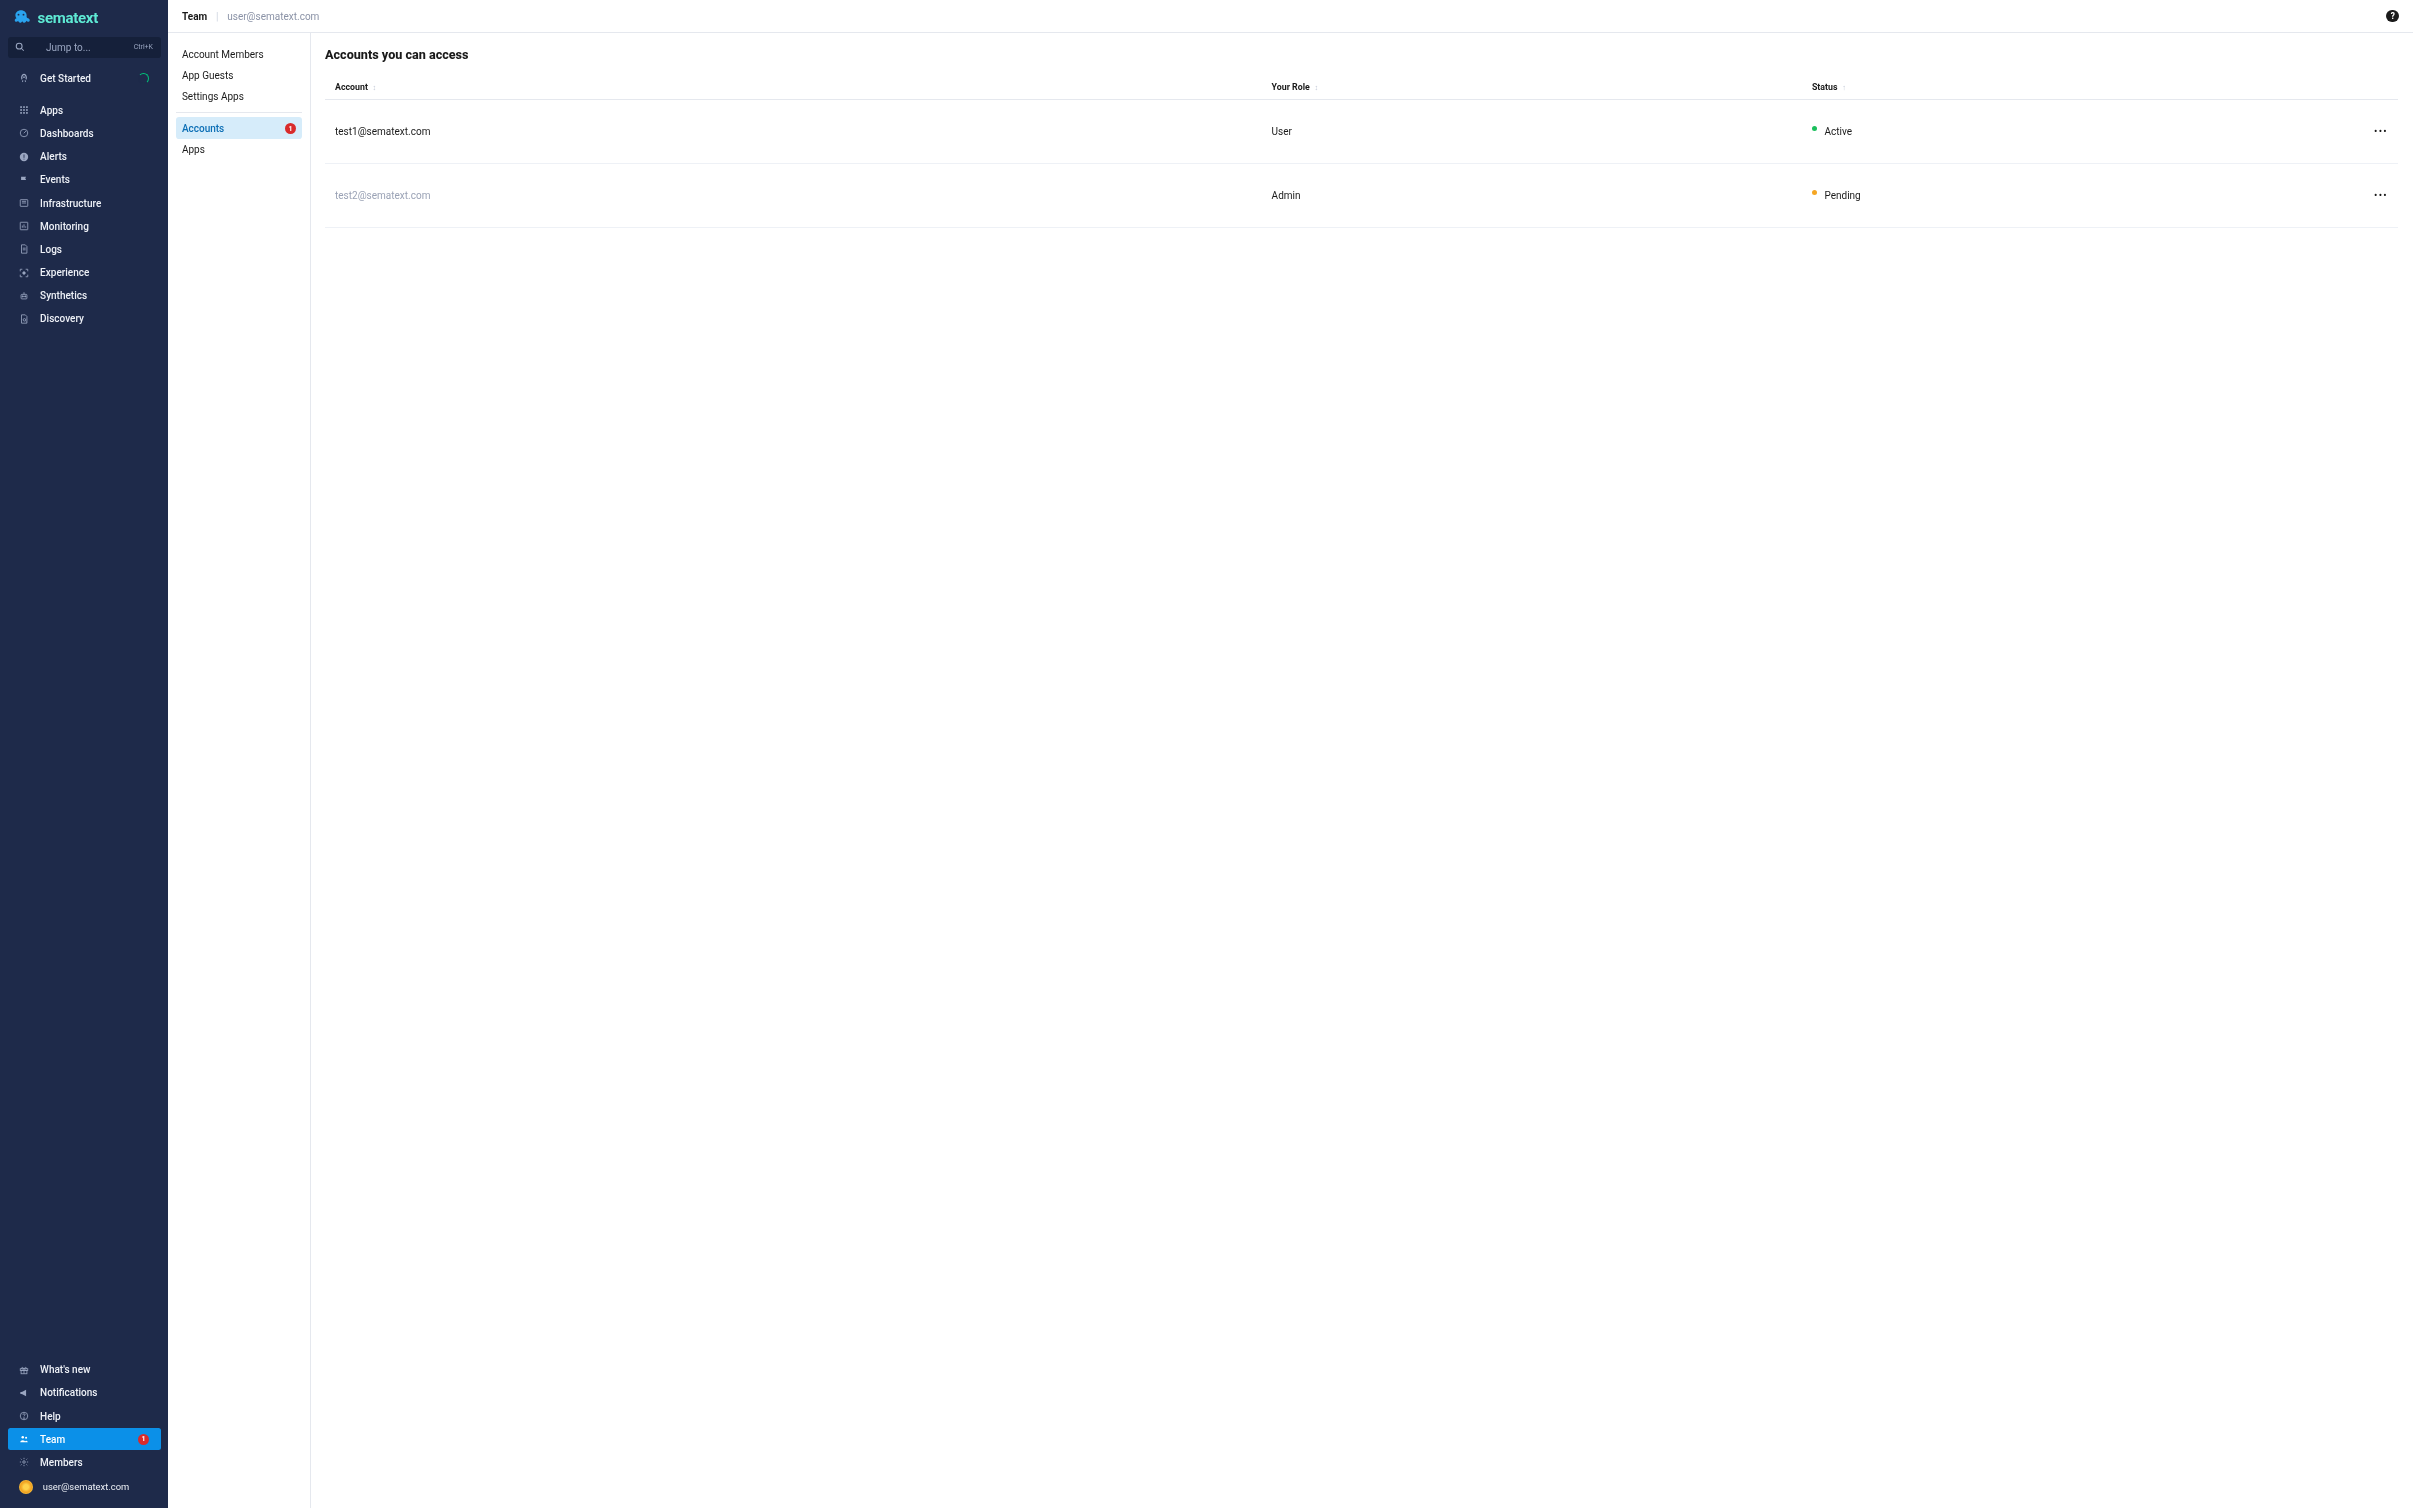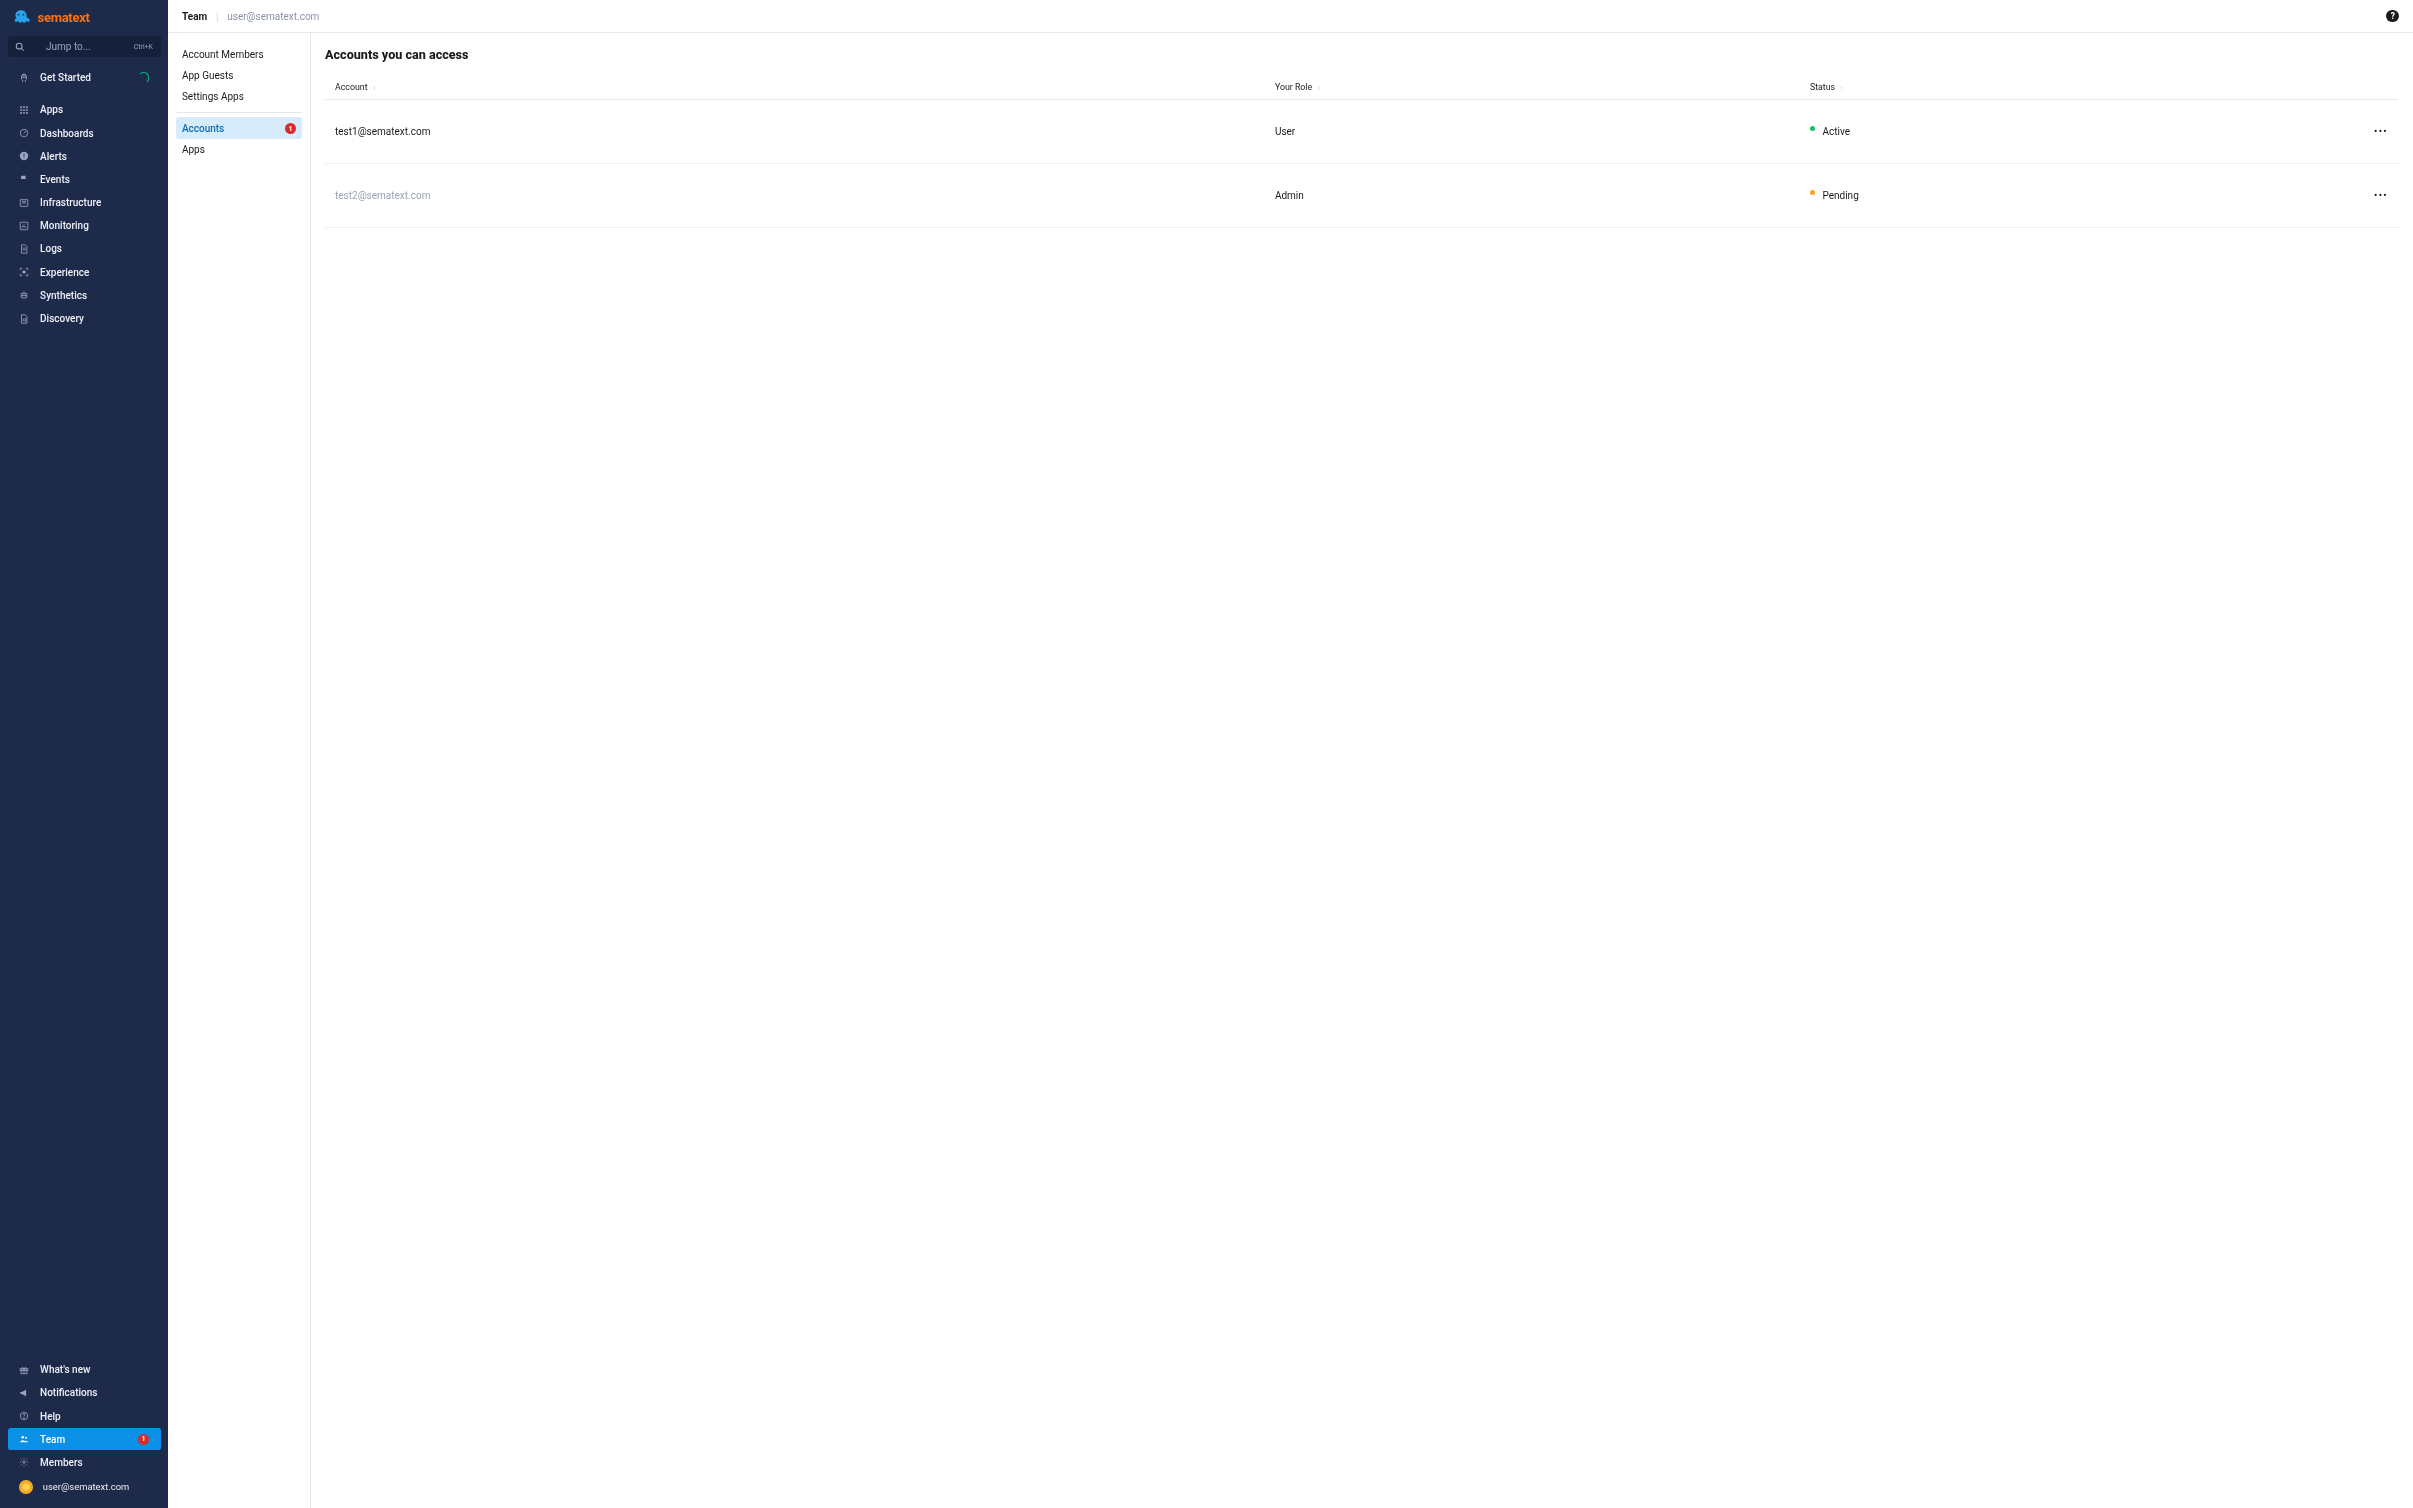--- a/index.html
+++ b/index.html
@@ -14,21 +14,21 @@
     display: flex;
     flex-direction: column;
     flex-shrink: 0;
     padding: 0 0 8.8px 0;
   }
   .logo-row {
     display: flex; align-items: center; gap: 6.3px;
     padding: 8.8px 11.3px 6.3px 11.3px;
   }
   .logo-row svg { flex-shrink: 0; }
-  .logo-text { font-size: 13px; font-weight: 700; color: #f97316; letter-spacing: -0.3px; }
+  .logo-text { font-size: 15px; font-weight: 700; color: #5eead4; letter-spacing: -0.3px; }
 
   .jump-box {
     margin: 3.8px 7.5px 8.8px 7.5px;
     background: #15203a;
     border-radius: 3.1px;
     display: flex; align-items: center;
     padding: 5px 7.5px;
     gap: 21px;
     cursor: pointer;
   }
@@ -113,21 +113,21 @@
   .subnav-item .right-slot { margin-left: auto; }
   .subnav-item.selected { background: #d6ecfa; color: #0b6eb5; font-weight: 500; }
   .subnav-divider { height: 0.6px; background: #e5e8ee; margin: 5px 1.3px 3.8px 1.3px; }
 
   
   .content { flex: 1; padding: 14px 15px 0 14px; min-width: 0; }
   .content h2 { font-size: 12.6px; font-weight: 800; margin-bottom: 14px; }
 
   .table { width: 100%; border-collapse: collapse; }
   .table thead th {
-    text-align: left; font-size: 8.8px; font-weight: 400; color: #1a1a1a;
+    text-align: left; font-size: 8.8px; font-weight: 700; color: #1a1a1a;
     padding: 6.3px 10px; border-bottom: 0.6px solid #e5e8ee;
   }
   .table thead th .sort { color: #bfc6d4; margin-left: 2.5px; font-size: 7.5px; }
   .table tbody td {
     padding: 26px 10px; font-size: 10px; border-bottom: 0.6px solid #eef1f6;
   }
   .table tbody tr.pending td:first-child { color: #9aa2b5; }
   .status-cell { display: flex; align-items: flex-start; gap: 7.5px; }
   .dot { width: 5px; height: 5px; border-radius: 50%; display: inline-block; }
   .dot.green { background: #1bbf5c; }

